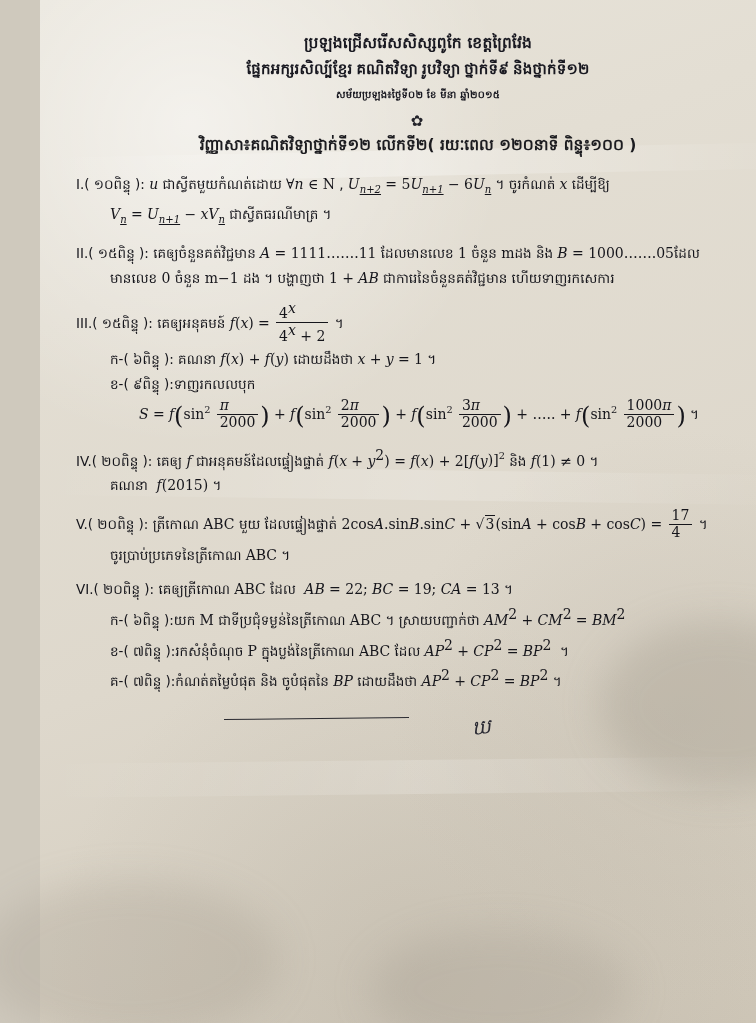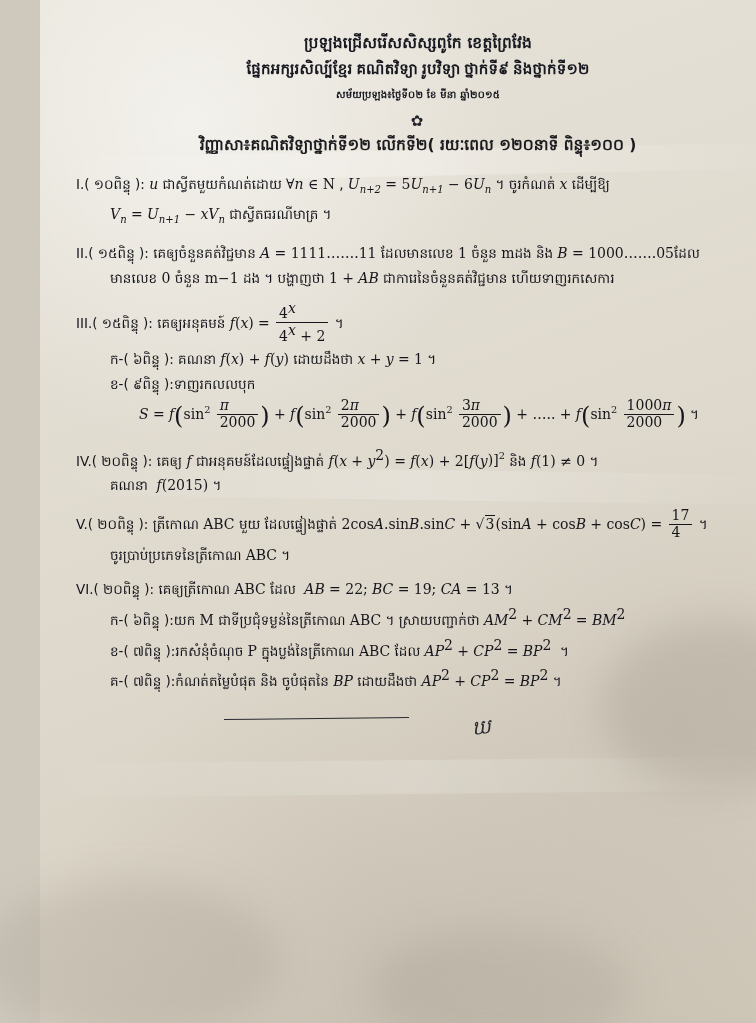--- a/index.html
+++ b/index.html
@@ -106,21 +106,21 @@
     font-size: 14px;
   }
   .mathr {
     font-family: "DejaVu Serif", serif;
     font-size: 14px;
   }
   .lbl {
     font-family: "DejaVu Sans", sans-serif;
     font-size: 13.5px;
   }
-  sub { font-size: .72em; }
+  sub { font-size: .72em; text-decoration: underline; }
   sup { font-size: .70em; }
 
   
   .frac {
     display: inline-block;
     vertical-align: middle;
     text-align: left;
     font-family: "DejaVu Serif", serif;
     font-size: 12.5px;
     line-height: 1.12;

